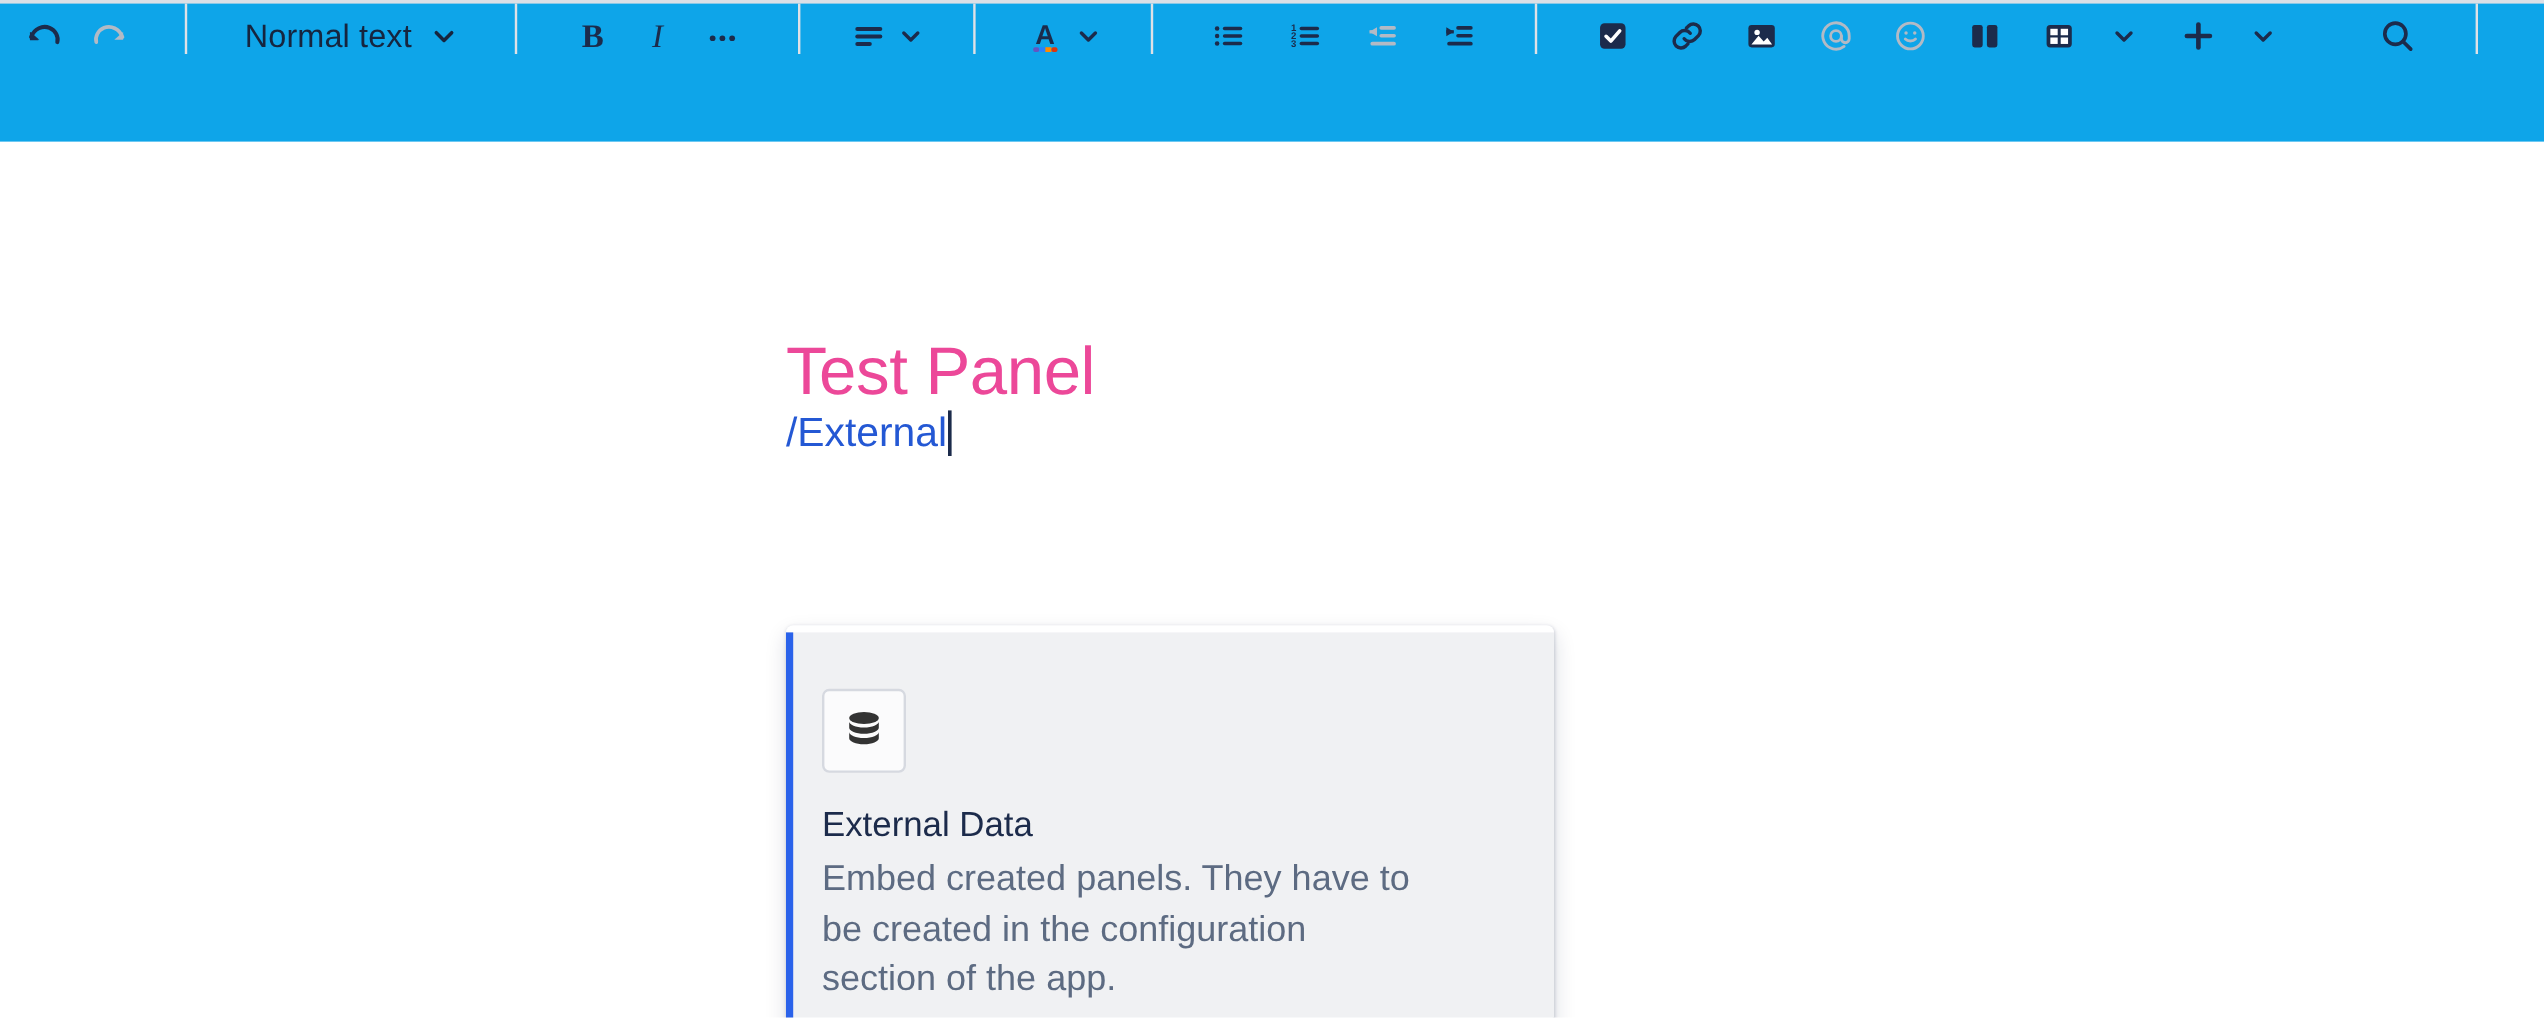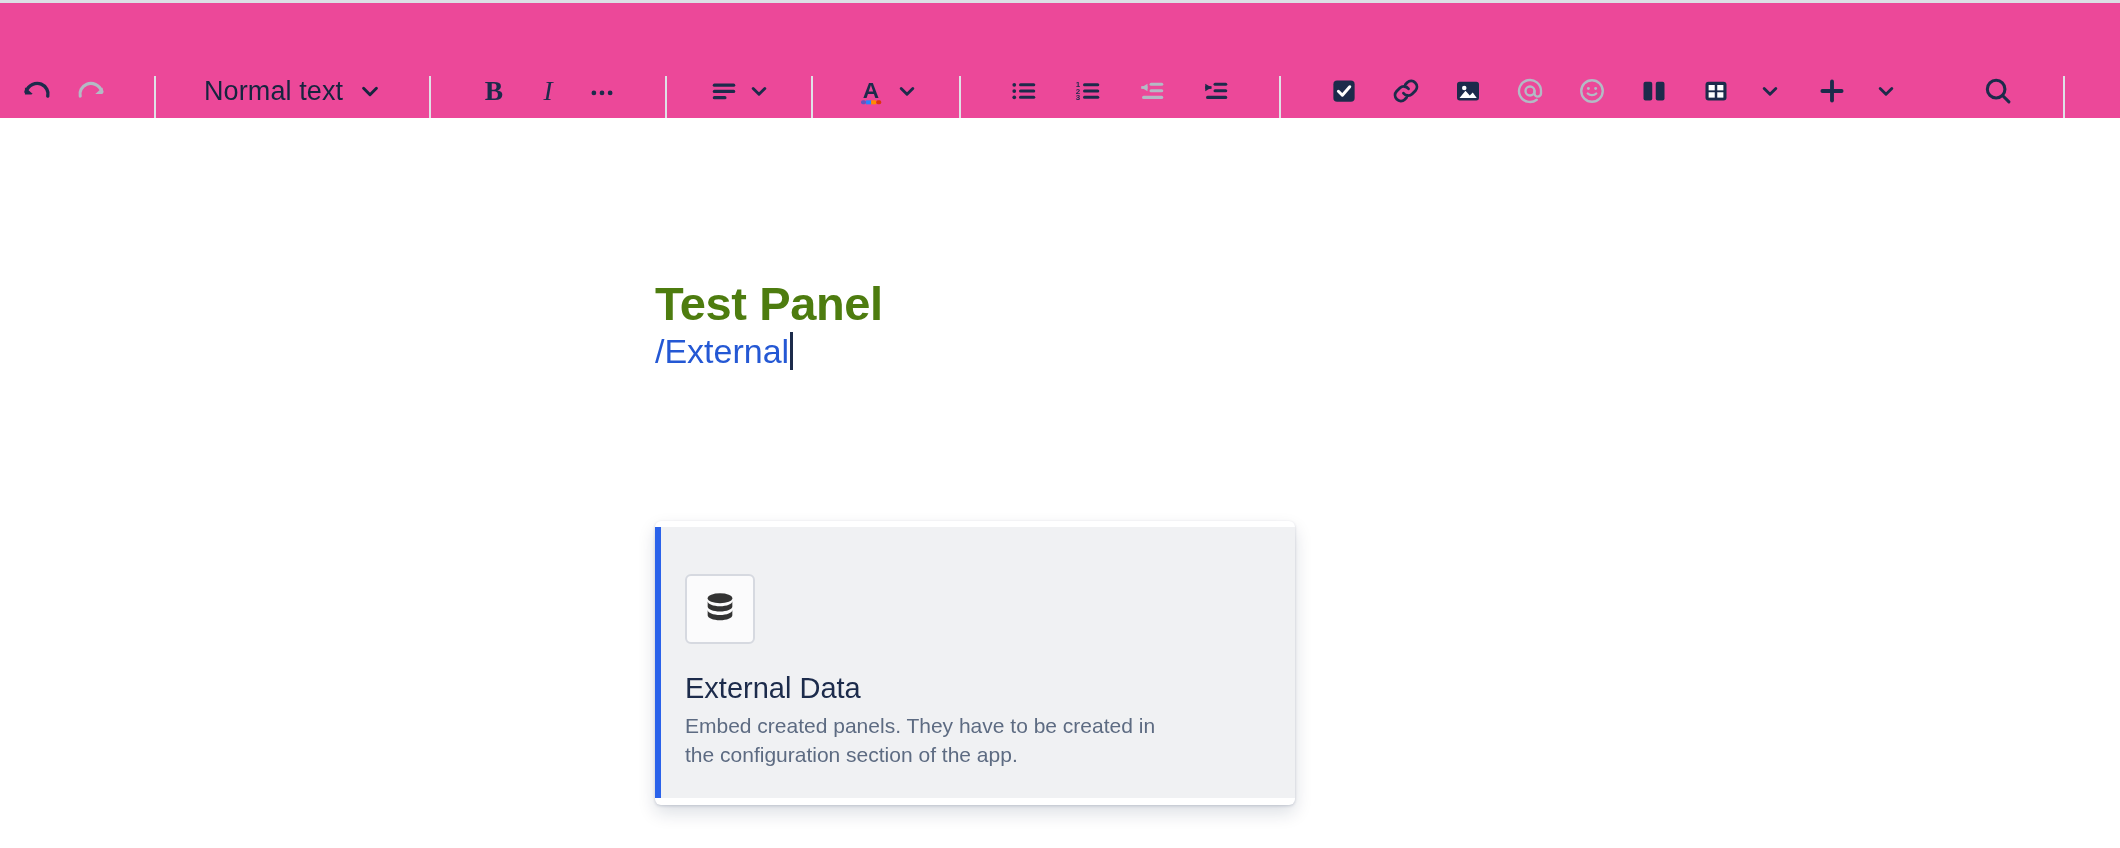--- a/index.html
+++ b/index.html
@@ -15,23 +15,23 @@
     -webkit-font-smoothing: antialiased;
   }
 
   
   .toolbar {
     position: relative;
     height: 118px;
     box-sizing: border-box;
     border-top: 3px solid #dcdfe6;
     display: flex;
-    align-items: flex-end;
+    align-items: flex-start;
     padding: 0 22px 0 10px;
-    background: #ec4899;
+    background: #0ea5e9;
     gap: 16px;
   }
   .tb-group {
     display: flex;
     align-items: center;
   }
   .tb-btn {
     display: flex;
     align-items: center;
     justify-content: center;
@@ -89,24 +89,24 @@
     white-space: nowrap;
   }
 
   
   .doc {
     position: relative;
     padding-left: 655px;
     padding-top: 160px;
   }
   .doc-title {
-    font-size: 47px;
+    font-size: 56px;
     line-height: 1.1;
-    color: #4d7c0f;
-    font-weight: 700;
+    color: #ec4899;
+    font-weight: 400;
     letter-spacing: -0.4px;
     margin: 0;
   }
   .doc-line {
     font-size: 34px;
     line-height: 1.25;
     color: #2458d4;
     display: flex;
     align-items: center;
   }
@@ -155,21 +155,21 @@
   }
   .cmd-text { flex: 1 1 auto; min-width: 0; }
   .cmd-title {
     font-size: 29px;
     line-height: 1.25;
     color: #1c2b4b;
     margin: 0 0 6px 0;
     font-weight: 400;
   }
   .cmd-desc {
-    font-size: 21px;
+    font-size: 30px;
     line-height: 1.38;
     color: #5d6b82;
     margin: 0;
     max-width: 500px;
   }
 </style>
 </head>
 <body>
 
 <div class="toolbar">

